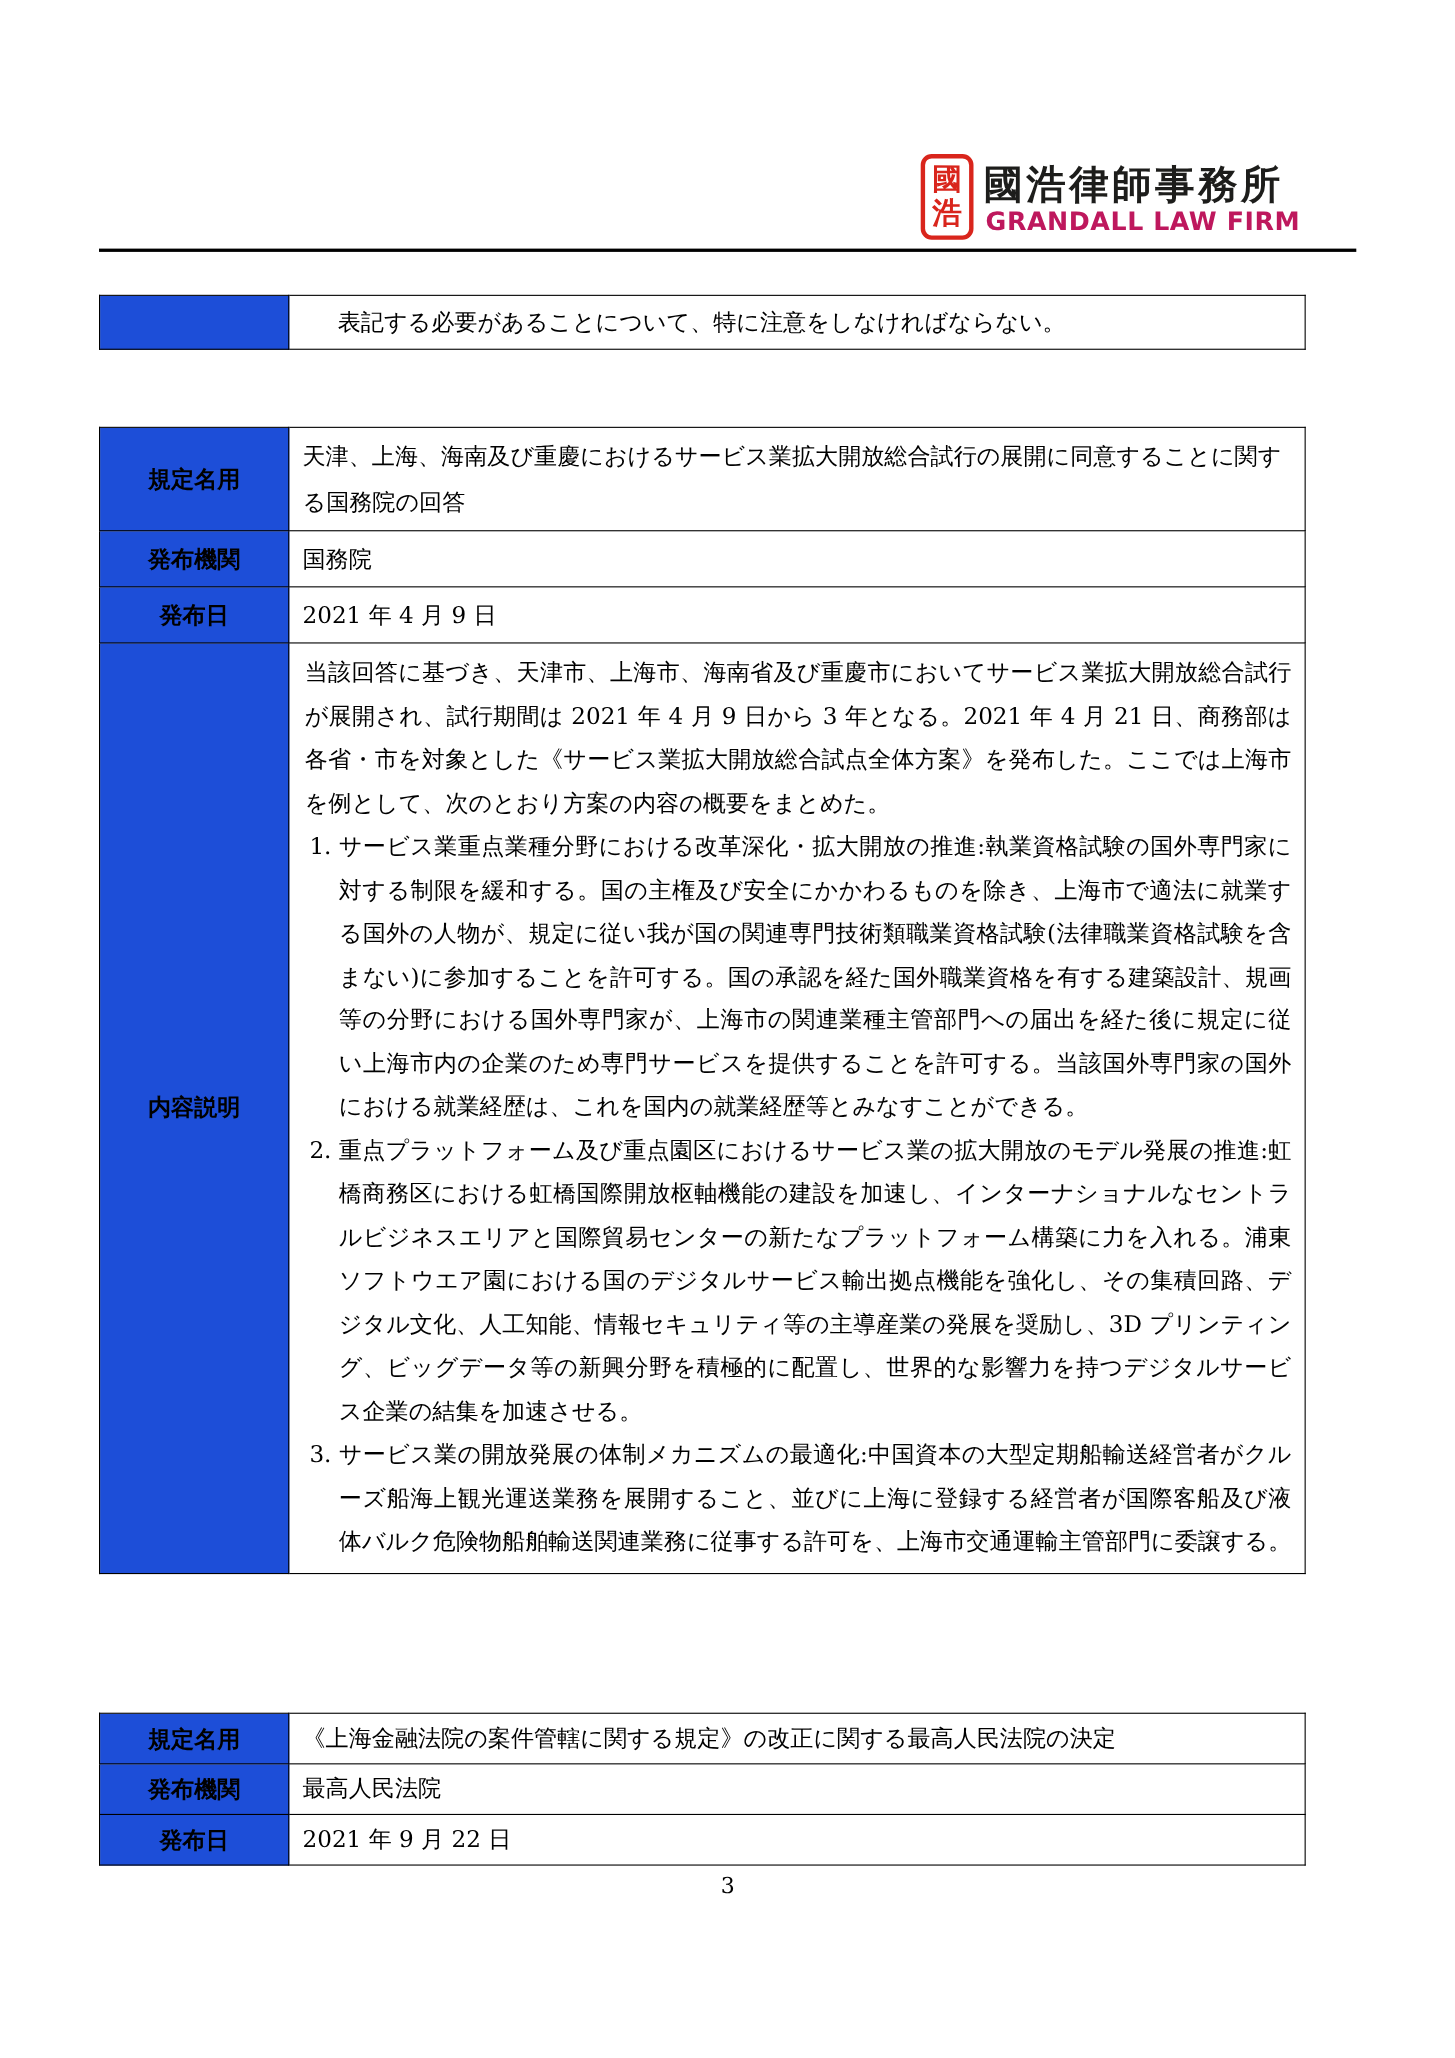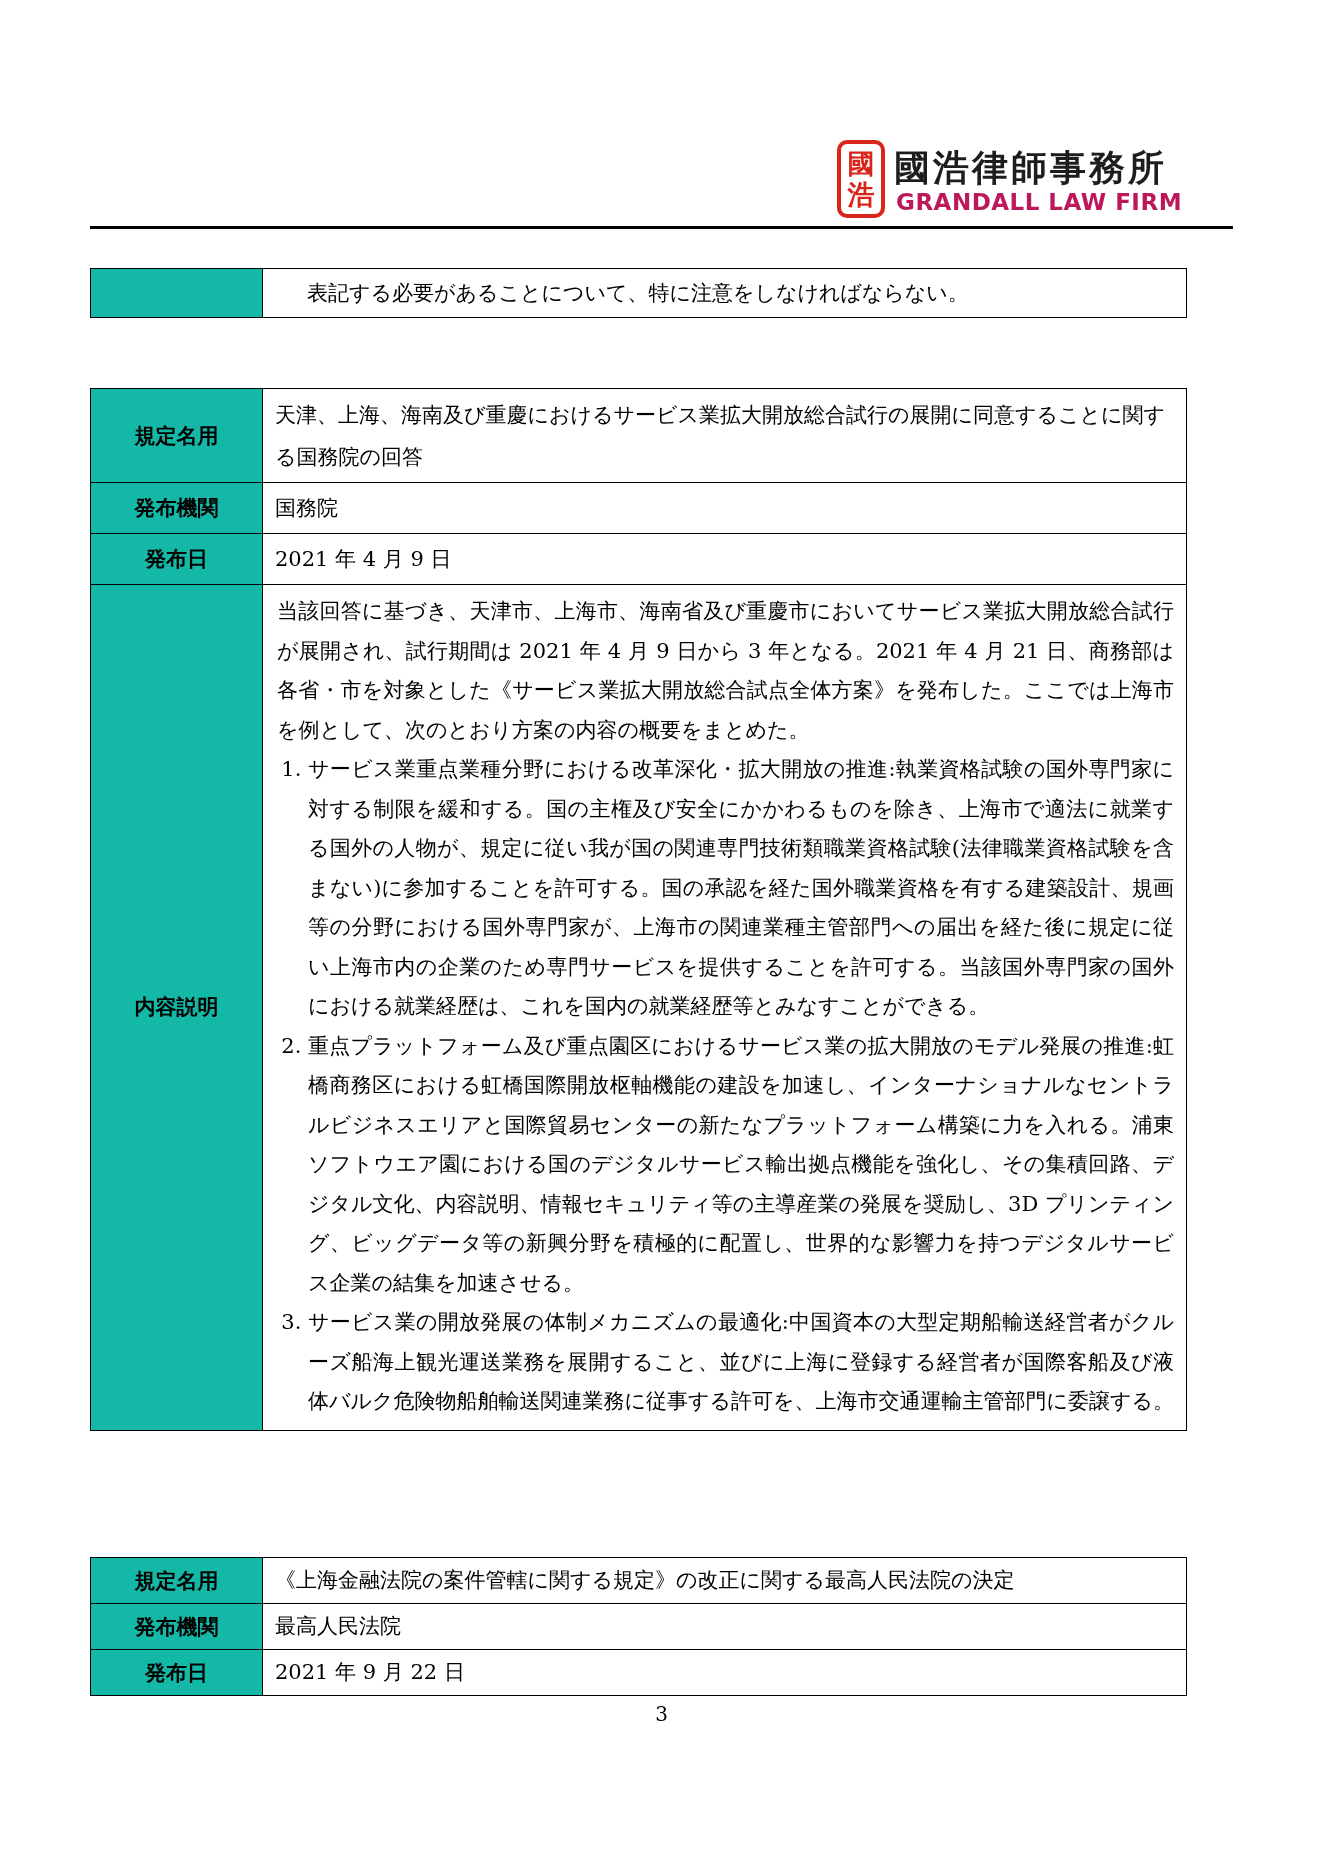--- a/index.html
+++ b/index.html
@@ -39,21 +39,21 @@
     position:absolute;left:90px;top:226px;width:1143px;height:3px;background:#000;
   }
   
   table.tbl{
     position:absolute;left:90px;width:1097px;
     border-collapse:collapse;table-layout:fixed;
   }
   table.tbl td{border:1.5px solid #000;font-size:21px;vertical-align:middle;}
   col.c-label{width:172px;}
   .label-cell{
-    background:#14b8a6;
+    background:#1d4ed8;
     font-family:"DejaVu Sans","Liberation Sans",sans-serif;
     font-weight:bold;text-align:center;font-size:21px;
   }
   .value-cell{text-align:left;padding:4px 12px;line-height:42px;}
   .tbl-carry{top:268px;}
   .tbl-carry td{height:46px;}
   .carry-text{text-align:left;padding-left:44px;line-height:46px;}
   .tbl-reg1{top:388px;}
   .row-name td{height:85px;}
   .row-small td{height:39px;}
@@ -118,21 +118,21 @@
     <tr class="row-small">
       <td class="label-cell">発布日</td>
       <td class="value-cell">2021 年 4 月 9 日</td>
     </tr>
     <tr>
       <td class="label-cell">内容説明</td>
       <td class="desc-cell">
         <p>当該回答に基づき、天津市、上海市、海南省及び重慶市においてサービス業拡大開放総合試行が展開され、試行期間は 2021 年 4 月 9 日から 3 年となる。2021 年 4 月 21 日、商務部は各省・市を対象とした《サービス業拡大開放総合試点全体方案》を発布した。ここでは上海市を例として、次のとおり方案の内容の概要をまとめた。</p>
         <ol>
           <li>サービス業重点業種分野における改革深化・拡大開放の推進:執業資格試験の国外専門家に対する制限を緩和する。国の主権及び安全にかかわるものを除き、上海市で適法に就業する国外の人物が、規定に従い我が国の関連専門技術類職業資格試験(法律職業資格試験を含まない)に参加することを許可する。国の承認を経た国外職業資格を有する建築設計、規画等の分野における国外専門家が、上海市の関連業種主管部門への届出を経た後に規定に従い上海市内の企業のため専門サービスを提供することを許可する。当該国外専門家の国外における就業経歴は、これを国内の就業経歴等とみなすことができる。</li>
-          <li>重点プラットフォーム及び重点園区におけるサービス業の拡大開放のモデル発展の推進:虹橋商務区における虹橋国際開放枢軸機能の建設を加速し、インターナショナルなセントラルビジネスエリアと国際貿易センターの新たなプラットフォーム構築に力を入れる。浦東ソフトウエア園における国のデジタルサービス輸出拠点機能を強化し、その集積回路、デジタル文化、内容説明、情報セキュリティ等の主導産業の発展を奨励し、3D プリンティング、ビッグデータ等の新興分野を積極的に配置し、世界的な影響力を持つデジタルサービス企業の結集を加速させる。</li>
+          <li>重点プラットフォーム及び重点園区におけるサービス業の拡大開放のモデル発展の推進:虹橋商務区における虹橋国際開放枢軸機能の建設を加速し、インターナショナルなセントラルビジネスエリアと国際貿易センターの新たなプラットフォーム構築に力を入れる。浦東ソフトウエア園における国のデジタルサービス輸出拠点機能を強化し、その集積回路、デジタル文化、人工知能、情報セキュリティ等の主導産業の発展を奨励し、3D プリンティング、ビッグデータ等の新興分野を積極的に配置し、世界的な影響力を持つデジタルサービス企業の結集を加速させる。</li>
           <li>サービス業の開放発展の体制メカニズムの最適化:中国資本の大型定期船輸送経営者がクルーズ船海上観光運送業務を展開すること、並びに上海に登録する経営者が国際客船及び液体バルク危険物船舶輸送関連業務に従事する許可を、上海市交通運輸主管部門に委譲する。</li>
         </ol>
       </td>
     </tr>
   </tbody>
     </table>
 
   <table class="tbl tbl-reg2">
     <colgroup>
         <col class="c-label">

